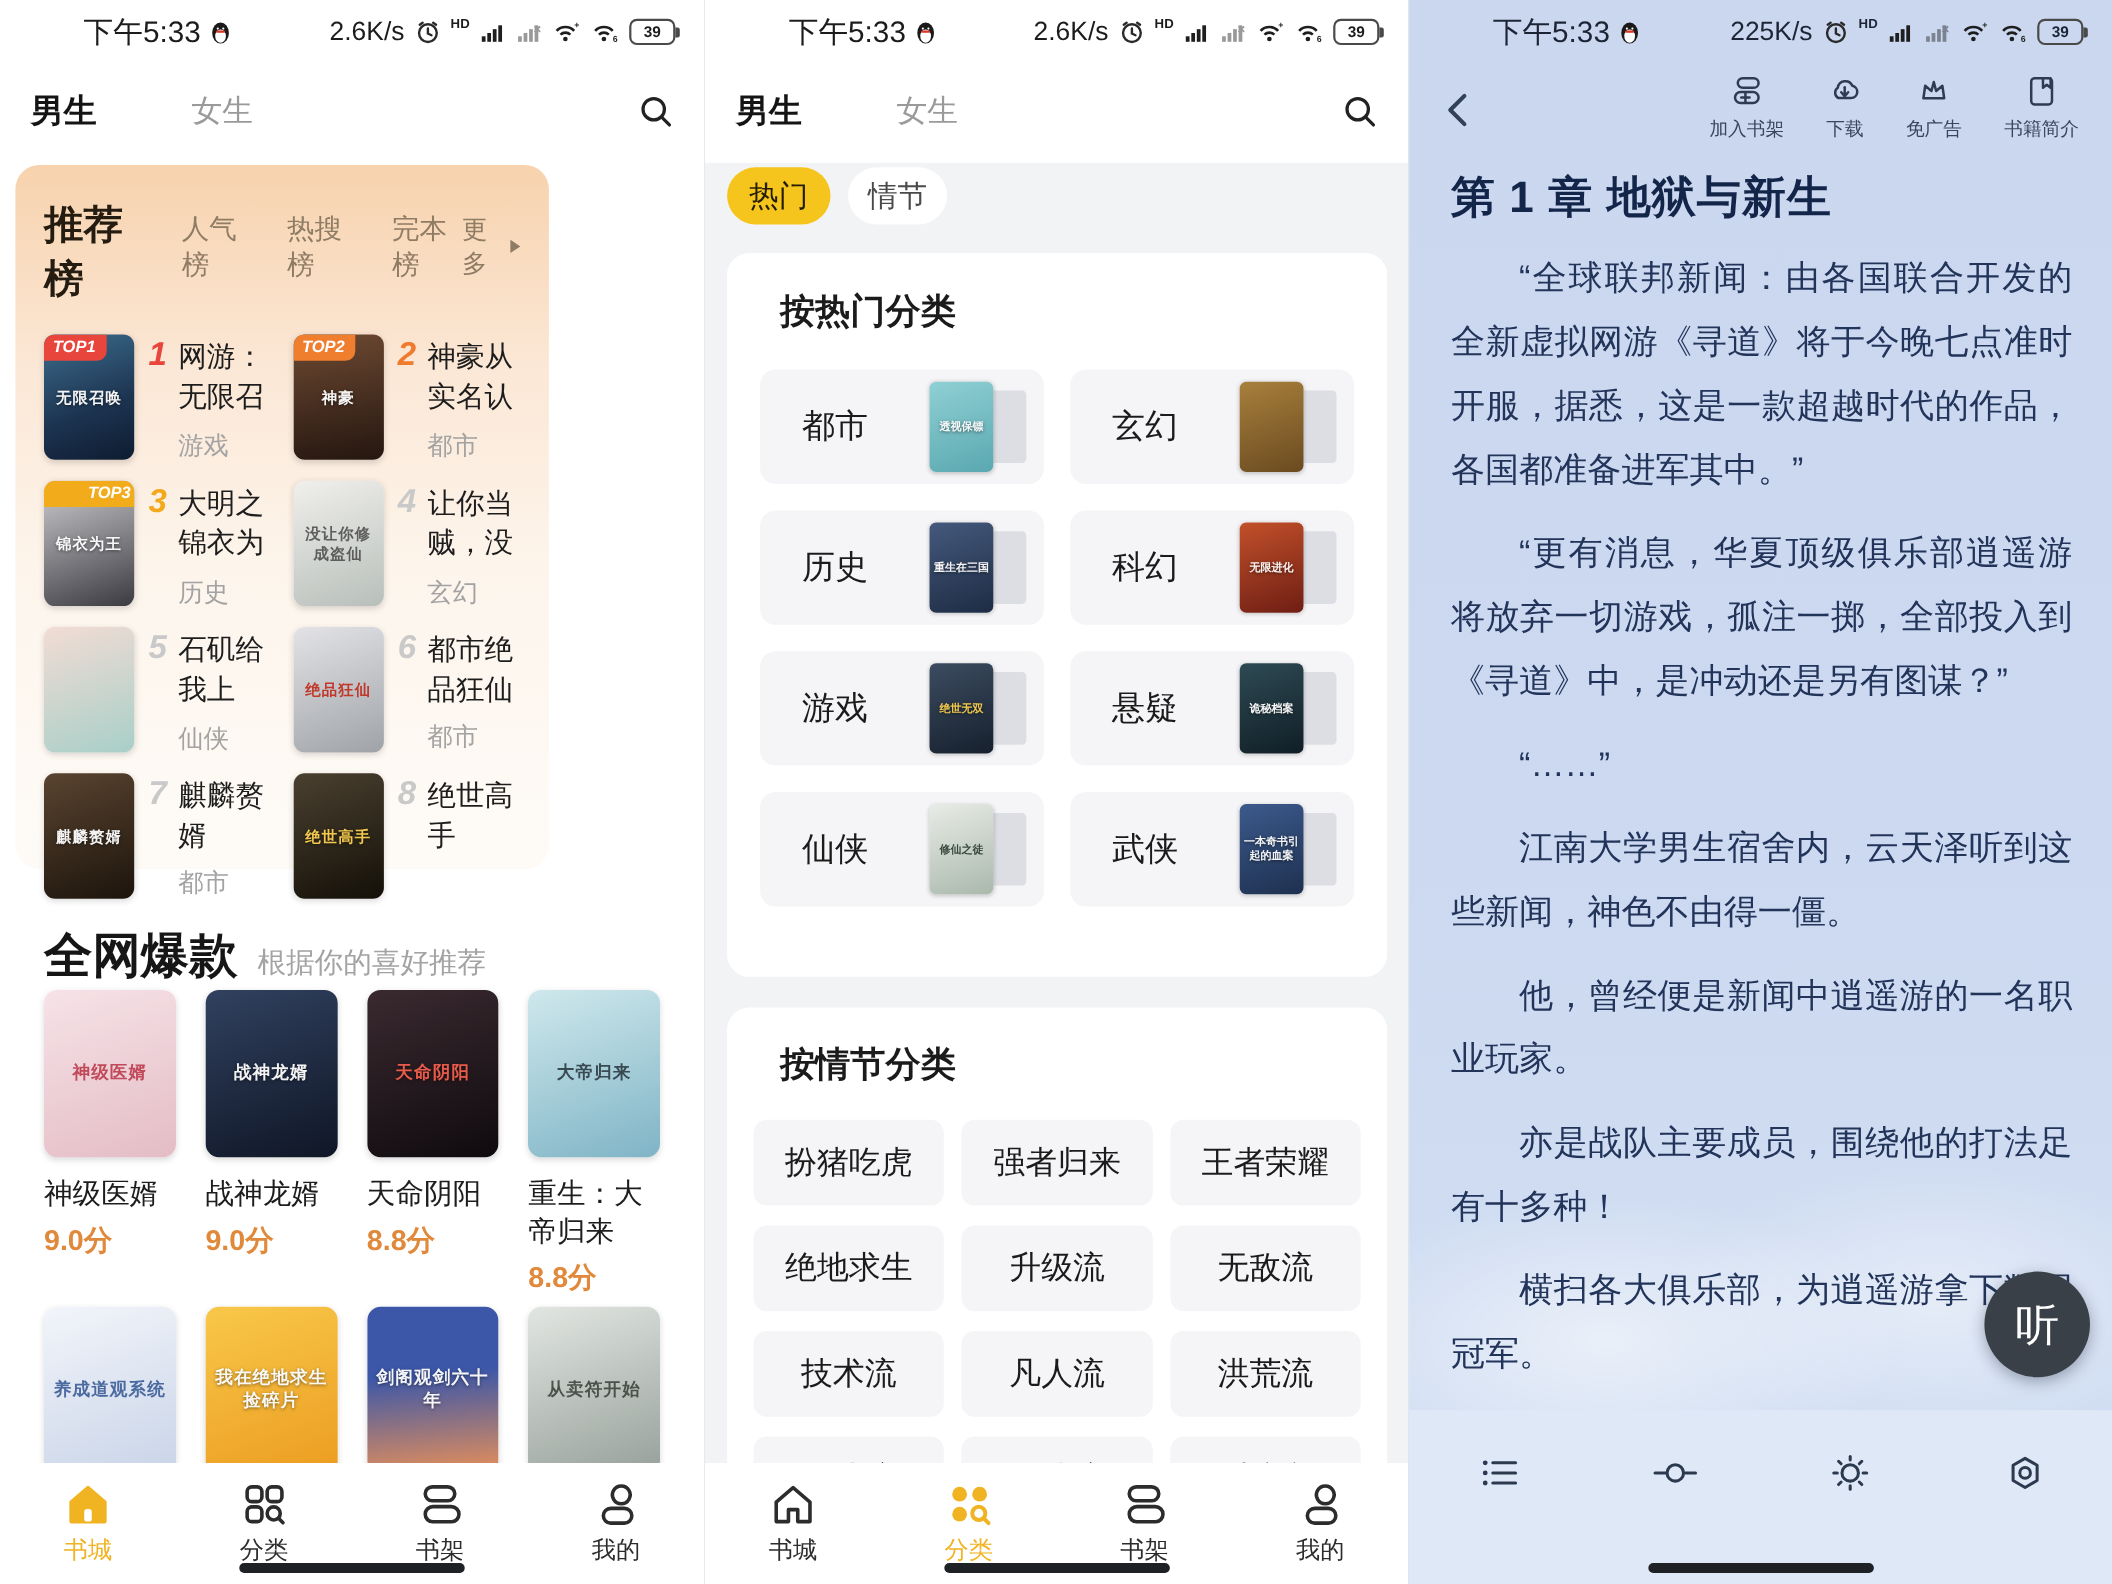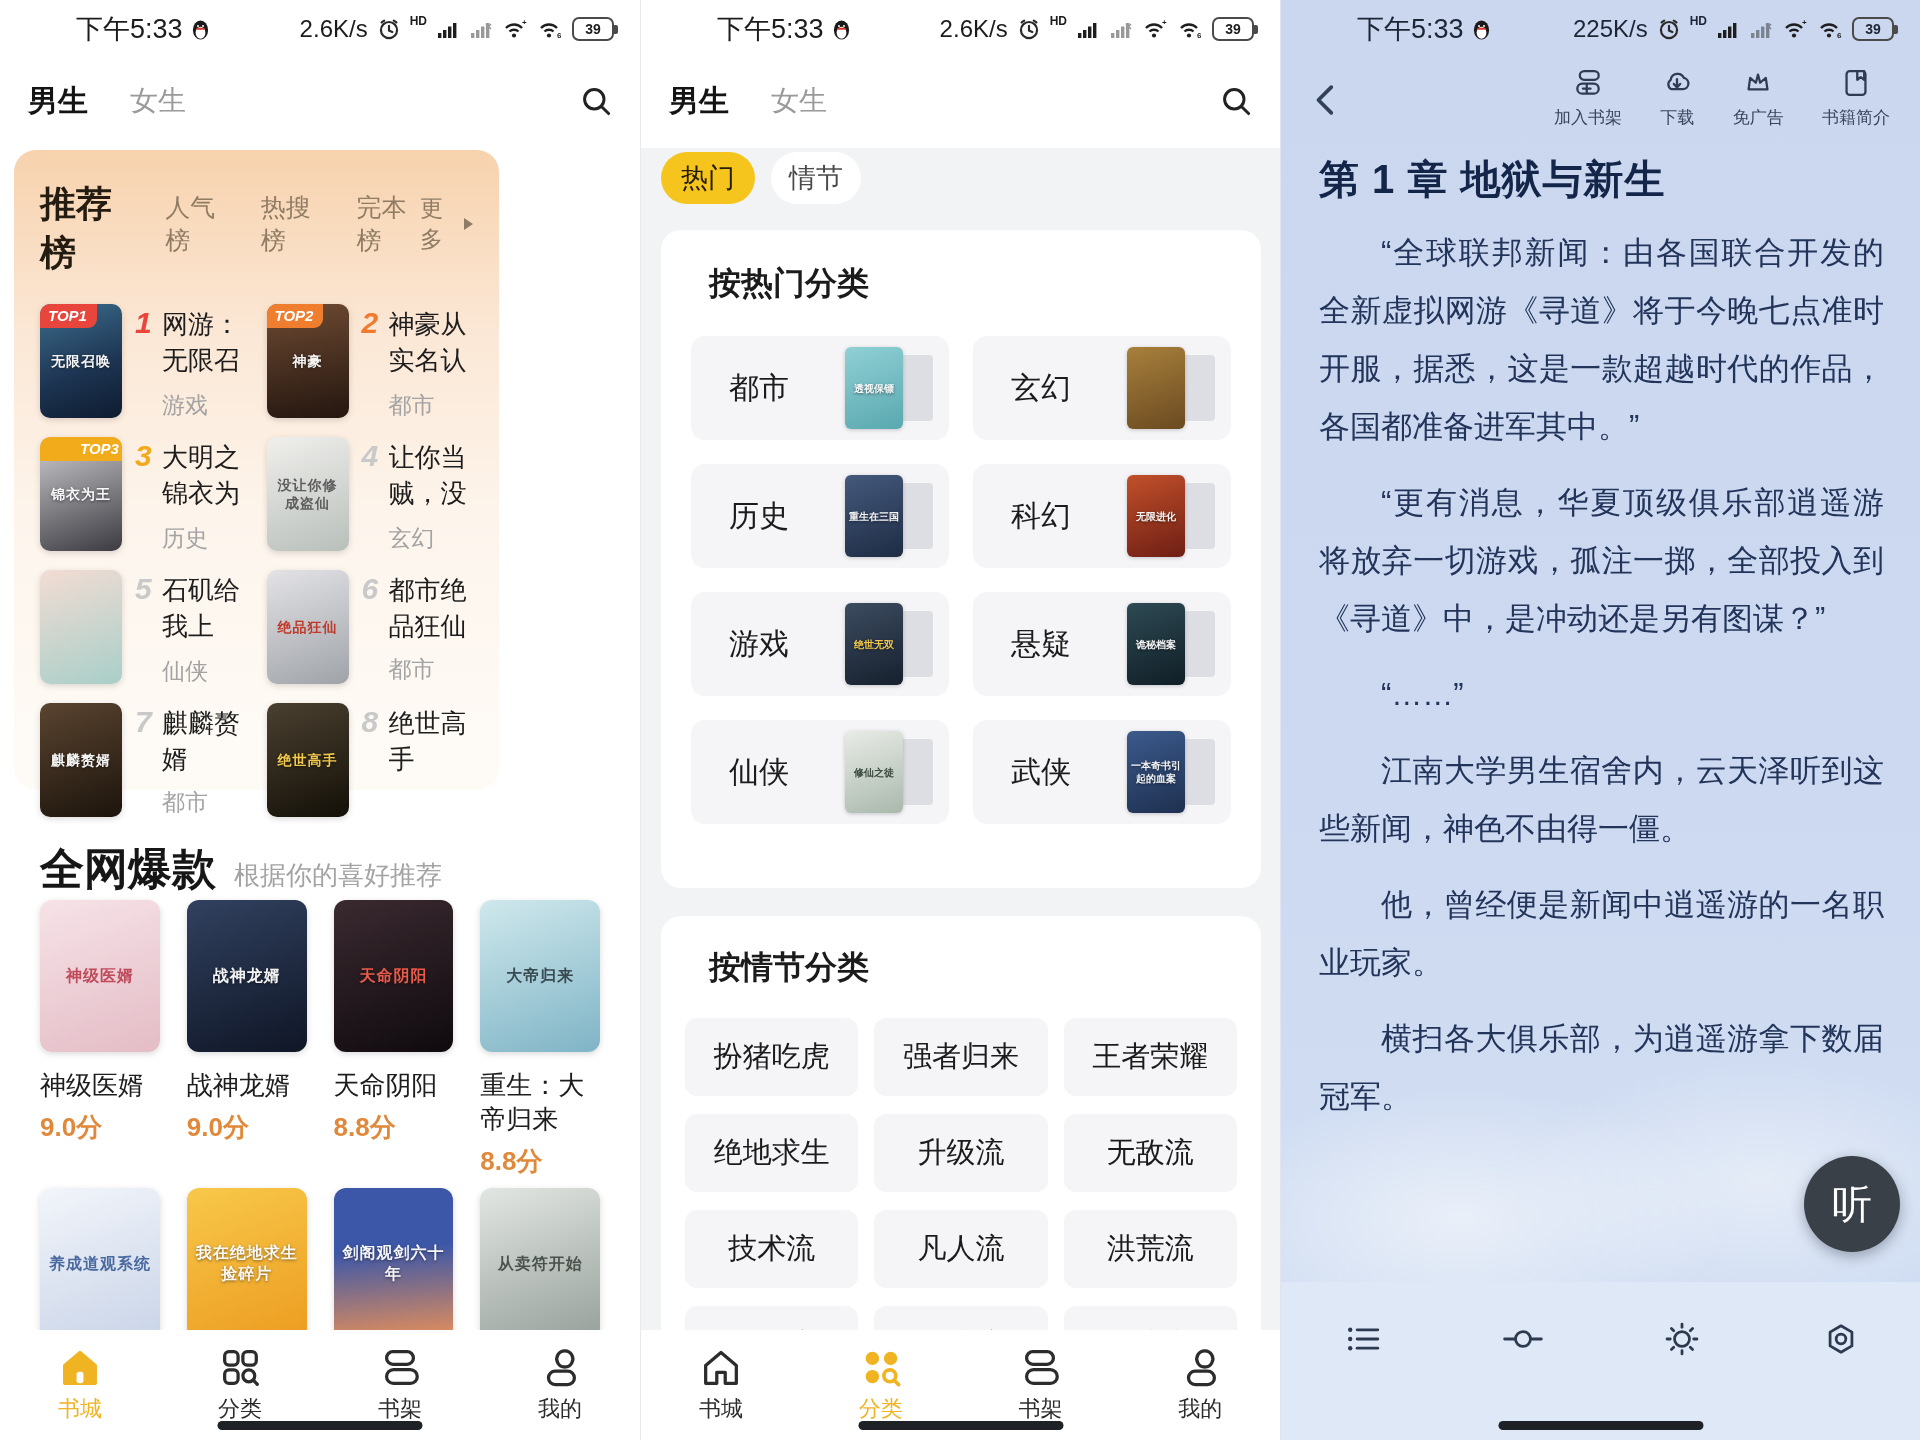--- a/index.html
+++ b/index.html
@@ -19,21 +19,21 @@
              padding:0 26px;font-size:26px;color:#1c1c1c;}
   .sb-left{display:flex;align-items:center;gap:8px;margin-left:50px;}
   .sb-time{font-weight:500;font-size:27px;}
   .sb-right{margin-left:auto;display:flex;align-items:center;gap:9px;font-size:24px;}
   .hdlab{font-size:12px;font-weight:700;transform:translateY(-8px);letter-spacing:0;}
   .batt{display:inline-flex;align-items:center;justify-content:center;width:42px;height:24px;
         border:2px solid #4a4a4a;border-radius:7px;font-size:14px;font-weight:600;position:relative;}
   .batt::after{content:"";position:absolute;right:-6px;width:4px;height:9px;background:#4a4a4a;border-radius:0 2px 2px 0;}
 
   
-  .hdr{position:absolute;top:58px;left:0;right:0;height:86px;display:flex;align-items:center;padding:0 28px;background:#fff;}
+  .hdr{position:absolute;top:58px;left:0;right:0;height:86px;display:flex;align-items:center;padding:0 28px;background:#fff;gap:44px;}
   .hdr-male{font-size:30px;font-weight:700;color:#141414;}
   .hdr-female{font-size:28px;color:#9a9a9a;margin-left:42px;}
   .hdr-search{margin-left:auto;display:flex;align-items:center;}
 
   
   .rank-card{position:absolute;left:14px;top:150px;width:485px;height:640px;border-radius:22px;
       background:linear-gradient(180deg,#f7d2ad 0%,#fbe7d5 28%,#fdf5ec 58%,#fefbf7 100%);padding:30px 26px 0 26px;}
   .rank-head{display:flex;align-items:baseline;}
   .rank-title{font-size:36px;font-weight:700;color:#241c10;}
   .rank-tabs{display:flex;gap:32px;margin-left:30px;font-size:25px;color:#8f7c64;}
@@ -684,20 +684,21 @@
     </div>
 
     <div class="chap-title">第 1 章 地狱与新生</div>
 
     <div class="rd-content">
       <p>“全球联邦新闻：由各国联合开发的全新虚拟网游《寻道》将于今晚七点准时开服，据悉，这是一款超越时代的作品，各国都准备进军其中。”</p>
       <p>“更有消息，华夏顶级俱乐部逍遥游将放弃一切游戏，孤注一掷，全部投入到《寻道》中，是冲动还是另有图谋？”</p>
       <p>“……”</p>
       <p>江南大学男生宿舍内，云天泽听到这些新闻，神色不由得一僵。</p>
       <p>他，曾经便是新闻中逍遥游的一名职业玩家。</p>
+      <p>亦是战队主要成员，围绕他的打法足有十多种！</p>
       <p>横扫各大俱乐部，为逍遥游拿下数届冠军。</p>
     </div>
 
     <div class="listen-btn">听</div>
 
     <div class="rd-bottom">
       <div class="rd-bicons">
         <span><svg width="46" height="46" viewBox="0 0 40 40">
               <circle cx="8" cy="12" r="1.9" fill="#2c3a50" stroke="none"></circle>
               <circle cx="8" cy="20" r="1.9" fill="#2c3a50" stroke="none"></circle>

